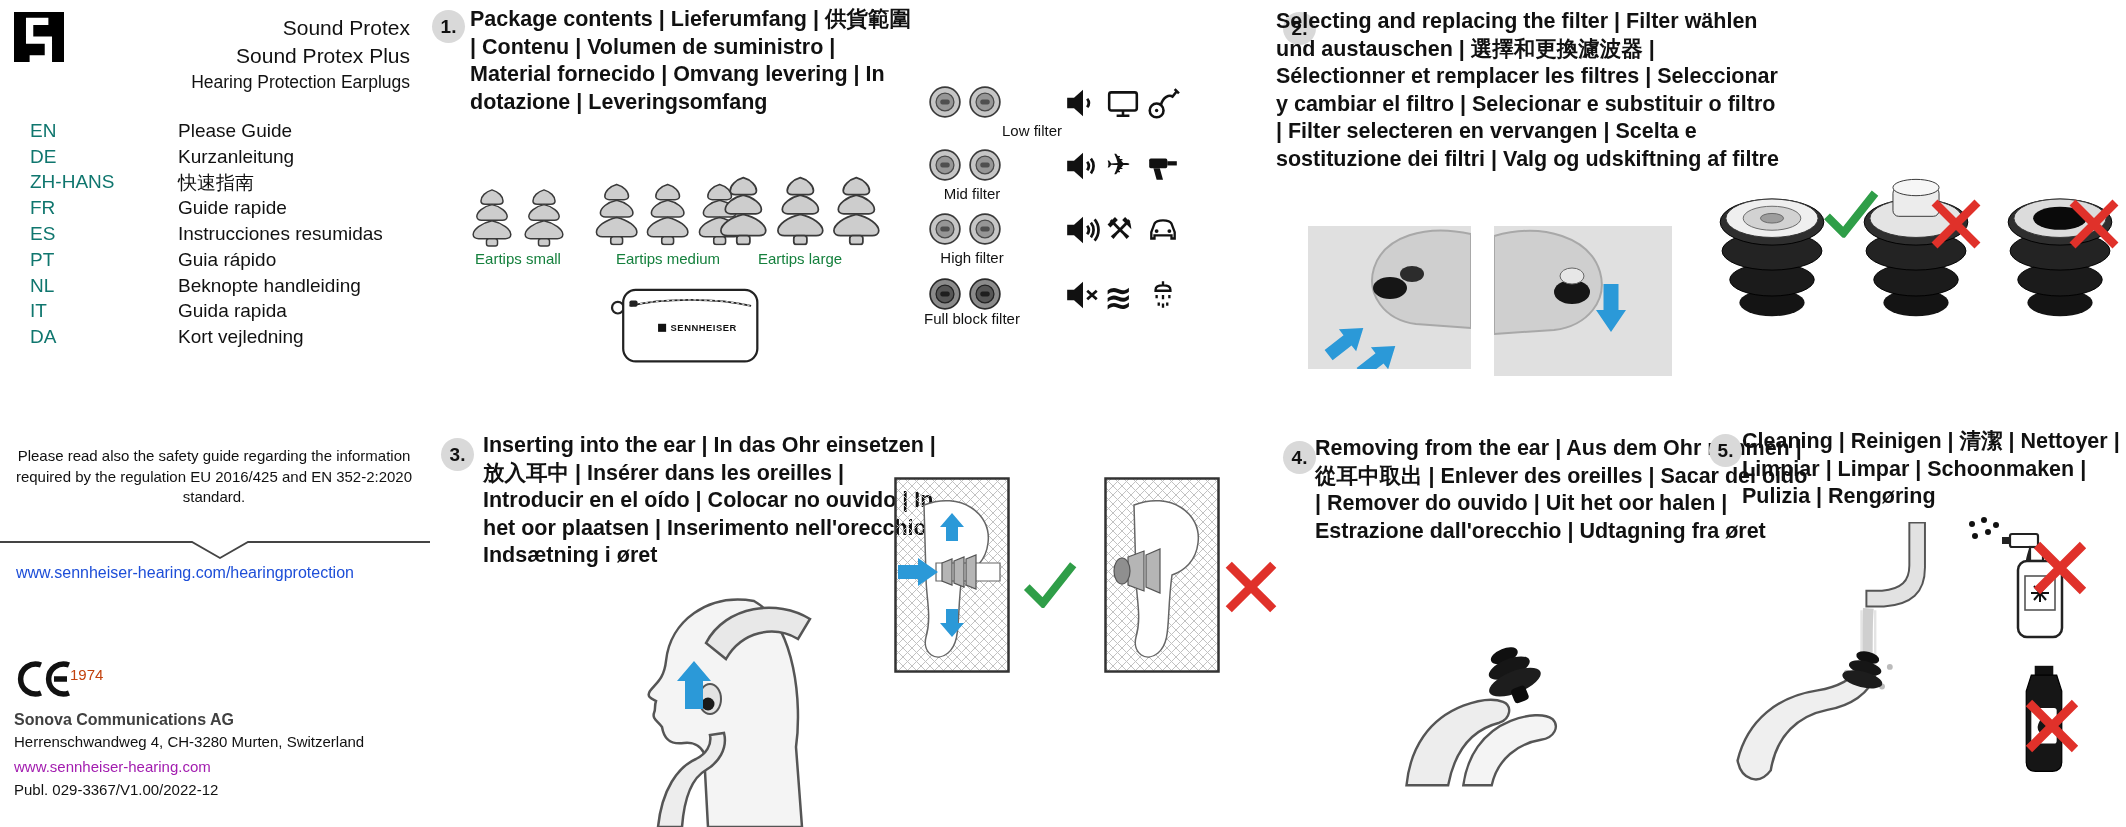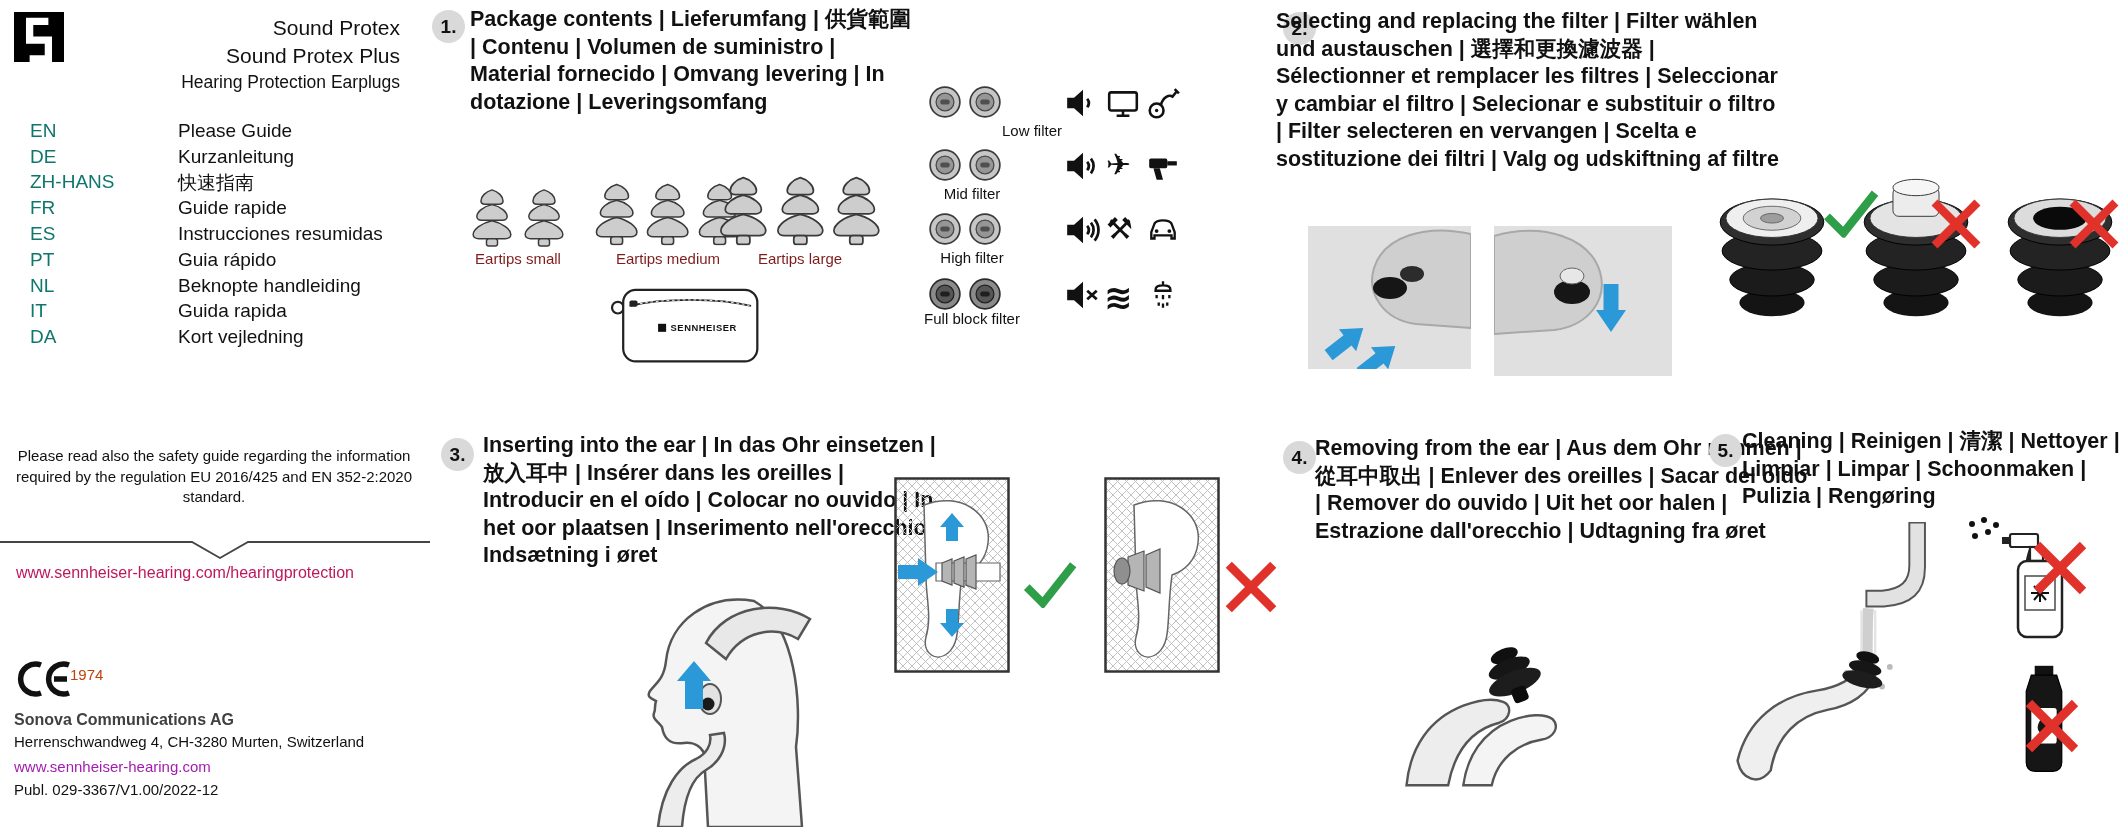--- a/index.html
+++ b/index.html
@@ -10,21 +10,21 @@
   .step-num {
     position:absolute; width:33px; height:33px; border-radius:50%;
     background:#d9d9d9; display:flex; align-items:center; justify-content:center;
     font-size:19px; font-weight:bold; color:#111;
   }
   .step-title { position:absolute; font-size:21.5px; font-weight:bold; line-height:1.28; color:#111; }
   .lang-row { display:flex; height:25.8px; align-items:center; font-size:19px; }
   .lang-code { width:148px; color:#0f766e; }
   .lang-name { color:#111; }
   .cap-label { position:absolute; width:180px; text-align:center; font-size:15px; color:#111; }
-  .tip-label { position:absolute; text-align:center; font-size:15px; color:#7f1d1d; }
+  .tip-label { position:absolute; text-align:center; font-size:15px; color:#15803d; }
   .glyph-icon { position:absolute; font-size:30px; line-height:1; color:#111; }
   .photo { position:absolute; background:#e0e0e0; }
   svg { display:block; }
 </style>
 </head>
 <body>
 
 <div class="page">
 
   <svg width="0" height="0" style="position:absolute" aria-hidden="true">
@@ -97,21 +97,21 @@
       </symbol>
     </defs>
   </svg>
 
   <div class="abs" style="left:14px;top:12px;width:50px;height:50px;background:#000;">
     <svg viewBox="0 0 48 48" width="50" height="50">
       <path d="M33 9 H15 V27 H33 V45 H15" stroke="#fff" stroke-width="7" fill="none"></path>
     </svg>
   </div>
 
-  <div class="abs" style="left:50px;top:14px;width:350px;text-align:right;line-height:28px;">
+  <div class="abs" style="left:60px;top:14px;width:350px;text-align:right;line-height:28px;">
     <div style="font-size:21px;">Sound Protex</div>
     <div style="font-size:21px;">Sound Protex Plus</div>
     <div style="font-size:17.5px;line-height:24px;">Hearing Protection Earplugs</div>
   </div>
 
   <div class="abs" style="left:30px;top:118px;width:390px;">
     <div class="lang-row">
       <span class="lang-code">EN</span>
       <span class="lang-name">Please Guide</span>
     </div>
@@ -148,21 +148,21 @@
       <span class="lang-name">Kort vejledning</span>
     </div>
   </div>
 
   <div class="abs" style="left:8px;top:446px;width:412px;text-align:center;font-size:15px;line-height:1.38;color:#111;">Please read also the safety guide regarding the information required by the regulation EU 2016/425 and EN 352-2:2020 standard.</div>
 
   <svg class="abs" style="left:0;top:534px;" width="430" height="32" viewBox="0 0 430 32">
     <path d="M0 8 H192 L220 24 L248 8 H430" stroke="#444" stroke-width="1.8" fill="none"></path>
   </svg>
 
-  <div class="abs" style="left:16px;top:564px;font-size:16px;color:#be185d;">www.sennheiser-hearing.com/hearingprotection</div>
+  <div class="abs" style="left:16px;top:564px;font-size:16px;color:#1d4ed8;">www.sennheiser-hearing.com/hearingprotection</div>
 
   <div class="abs" style="left:12px;top:658px;width:64px;height:42px;">
     <svg viewBox="0 0 64 42" width="64" height="42">
       <path d="M29 7 A15 15 0 1 0 29 35" stroke="#111" stroke-width="5.5" fill="none"></path>
       <path d="M57 7 A15 15 0 1 0 57 35 M42 21 H55" stroke="#111" stroke-width="5.5" fill="none"></path>
     </svg>
   </div>
   <div class="abs" style="left:70px;top:666px;font-size:15px;color:#c2410c;">1974</div>
 
   <div class="abs" style="left:14px;top:711px;font-size:16px;font-weight:bold;color:#404040;">Sonova Communications AG</div>

